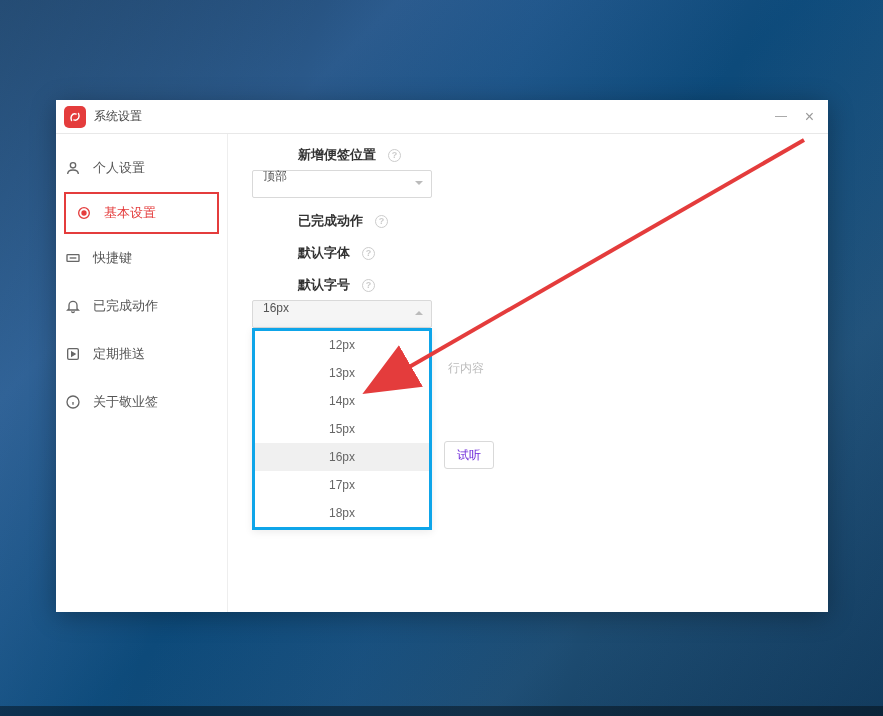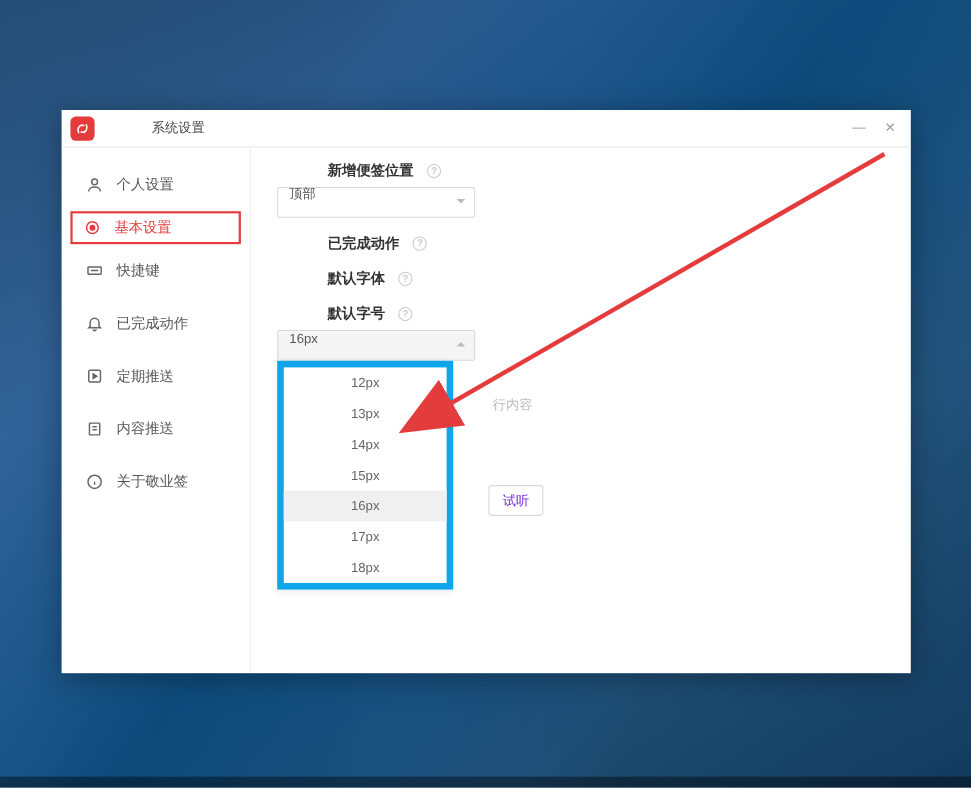--- a/index.html
+++ b/index.html
@@ -22,21 +22,20 @@
       box-shadow: 0 4px 24px rgba(0,0,0,0.3);
       display: flex;
       flex-direction: column;
     }
     .titlebar {
       height: 34px;
       border-bottom: 1px solid #e8e8e8;
       display: flex;
       align-items: center;
       padding: 0 8px;
-      gap: 44px;
     }
     .app-icon {
       width: 22px; height: 22px;
       background: #e43c3c;
       border-radius: 5px;
       display: flex;
       align-items: center;
       justify-content: center;
       margin-right: 8px;
     }
@@ -48,32 +47,32 @@
     .body-row { display: flex; flex: 1; overflow: hidden; }
     .sidebar {
       width: 172px;
       border-right: 1px solid #eee;
       padding-top: 10px;
     }
     .side-item {
       display: flex;
       align-items: center;
       height: 48px;
-      padding-left: 22px;
+      padding-left: 9px;
       gap: 12px;
       cursor: pointer;
       font-size: 13px;
       color: #555;
     }
     .side-item.active {
       color: #e43c3c;
       border: 2px solid #e43c3c;
       margin: 0 8px;
       padding-left: 10px;
-      height: 30px;
+      height: 42px;
     }
     .side-ico { width: 16px; height: 16px; display:flex; align-items:center; justify-content:center; }
     .content {
       flex: 1;
       padding: 12px 24px;
       overflow: hidden;
       position: relative;
     }
     .field { margin-bottom: 14px; }
     .field-label {
@@ -114,22 +113,22 @@
       border-left: 4px solid transparent;
       border-right: 4px solid transparent;
       border-top: 4px solid #bbb;
     }
     .open .select-caret {
       border-top: none;
       border-bottom: 4px solid #bbb;
     }
     .dropdown-panel {
       position: absolute;
-      width: 160px;
-      border: 6px solid #0ea5e9;
+      width: 180px;
+      border: 3px solid #0ea5e9;
       background: #fff;
       box-shadow: 0 2px 8px rgba(0,0,0,0.08);
       z-index: 10;
     }
     .dd-item {
       height: 28px;
       display: flex;
       align-items: center;
       justify-content: center;
       font-size: 12px;
@@ -232,29 +231,20 @@
           <svg viewBox="0 0 24 24" width="16" height="16" fill="none" stroke="#666" stroke-width="2">
               <rect x="4" y="4" width="16" height="16" rx="2"></rect>
               <path d="M10 9l5 3-5 3V9z" fill="#666"></path>
             </svg>
         </span>
         <span>定期推送</span>
       </div>
       <div class="side-item">
         <span class="side-ico">
           <svg viewBox="0 0 24 24" width="16" height="16" fill="none" stroke="#666" stroke-width="2">
-              <rect x="5" y="4" width="14" height="16" rx="1"></rect>
-              <path d="M9 9h6M9 13h6"></path>
-            </svg>
-        </span>
-        <span>内容推送</span>
-      </div>
-      <div class="side-item">
-        <span class="side-ico">
-          <svg viewBox="0 0 24 24" width="16" height="16" fill="none" stroke="#666" stroke-width="2">
               <circle cx="12" cy="12" r="9"></circle>
               <path d="M12 8v.01M12 12v4"></path>
             </svg>
         </span>
         <span>关于敬业签</span>
       </div>
     </div>
 
     <div class="content">
       <div class="scrollbar-track">

